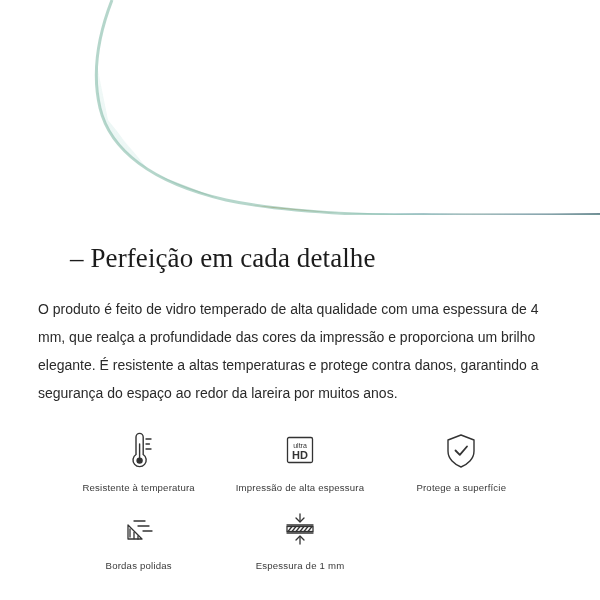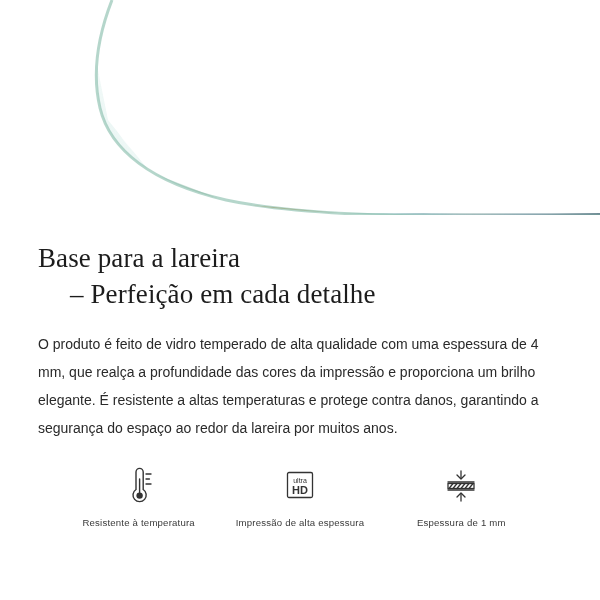--- a/index.html
+++ b/index.html
@@ -168,21 +168,20 @@
         <path d="M120,0 C106,38 101,76 110,110 C120,150 160,180 230,196 C302,212 420,214 600,212" fill="none" stroke="rgba(255,255,255,0.75)" stroke-width="2"></path>
       </svg>
     </div>
     <div class="sparkle s1"></div>
     <div class="sparkle s2"></div>
   </div>
 
   <div class="content">
 
     <h1 class="headline">
-      <span>Base para a lareira</span>
       <span class="line2">– Perfeição em cada detalhe</span>
     </h1>
 
     <p class="paragraph">O produto é feito de vidro temperado de alta qualidade com uma espessura de 4 mm, que realça a profundidade das cores da impressão e proporciona um brilho elegante. É resistente a altas temperaturas e protege contra danos, garantindo a segurança do espaço ao redor da lareira por muitos anos.</p>
 
     <div class="features">
 
       <div class="feature">
         <div class="feature-icon">
           <svg width="40" height="42" viewBox="0 0 40 42">
@@ -203,22 +202,47 @@
         <div class="feature-icon">
           <svg width="42" height="40" viewBox="0 0 42 40">
             <rect x="8.5" y="6.5" width="25" height="25" rx="1.5" fill="none" stroke="#333" stroke-width="1.3"></rect>
             <text x="21" y="17" text-anchor="middle" font-family="Liberation Sans, sans-serif" font-size="7" fill="#333">ultra</text>
             <text x="21" y="28" text-anchor="middle" font-family="Liberation Sans, sans-serif" font-size="11" font-weight="bold" fill="#333">HD</text>
           </svg>
         </div>
         <div class="feature-label">Impressão de alta espessura</div>
       </div>
 
-
-
+      <div class="feature">
+        <div class="feature-icon">
+          <svg width="40" height="42" viewBox="0 0 40 42">
+            <path d="M20 5 L33 10 V21 C33 29 26.5 34.5 20 37 C13.5 34.5 7 29 7 21 V10 Z" fill="none" stroke="#333" stroke-width="1.4" stroke-linejoin="round"></path>
+            <path d="M14.5 20.5 L18.8 24.8 L26 16.5" fill="none" stroke="#333" stroke-width="1.8" stroke-linecap="round" stroke-linejoin="round"></path>
+          </svg>
+        </div>
+        <div class="feature-label">Protege a superfície</div>
+      </div>
+
+
+      <div class="feature">
+        <div class="feature-icon">
+          <svg width="42" height="40" viewBox="0 0 42 40">
+            <g fill="none" stroke="#333" stroke-width="1.3" stroke-linecap="round">
+              <path d="M10 30 L10 16 L24 30 Z" stroke-linejoin="round"></path>
+              <path d="M12 28 L12 20"></path>
+              <path d="M16 29.5 L16 23.5"></path>
+              <path d="M20 30 L20 27"></path>
+              <path d="M27 12 L16 12"></path>
+              <path d="M31 17 L20 17"></path>
+              <path d="M34 22 L25 22"></path>
+            </g>
+          </svg>
+        </div>
+        <div class="feature-label">Bordas polidas</div>
+      </div>
 
       <div class="feature">
         <div class="feature-icon">
           <svg width="44" height="42" viewBox="0 0 44 42">
             <g fill="none" stroke="#333" stroke-width="1.3" stroke-linecap="round">
               <path d="M22 6 V13"></path>
               <path d="M18 10 L22 14 L26 10" stroke-linejoin="round"></path>
               <path d="M9 17 H35"></path>
               <rect x="9" y="18.5" width="26" height="5" fill="none"></rect>
               <path d="M10 23.5 L14 18.5 M14 23.5 L18 18.5 M18 23.5 L22 18.5 M22 23.5 L26 18.5 M26 23.5 L30 18.5 M30 23.5 L34 18.5"></path>

